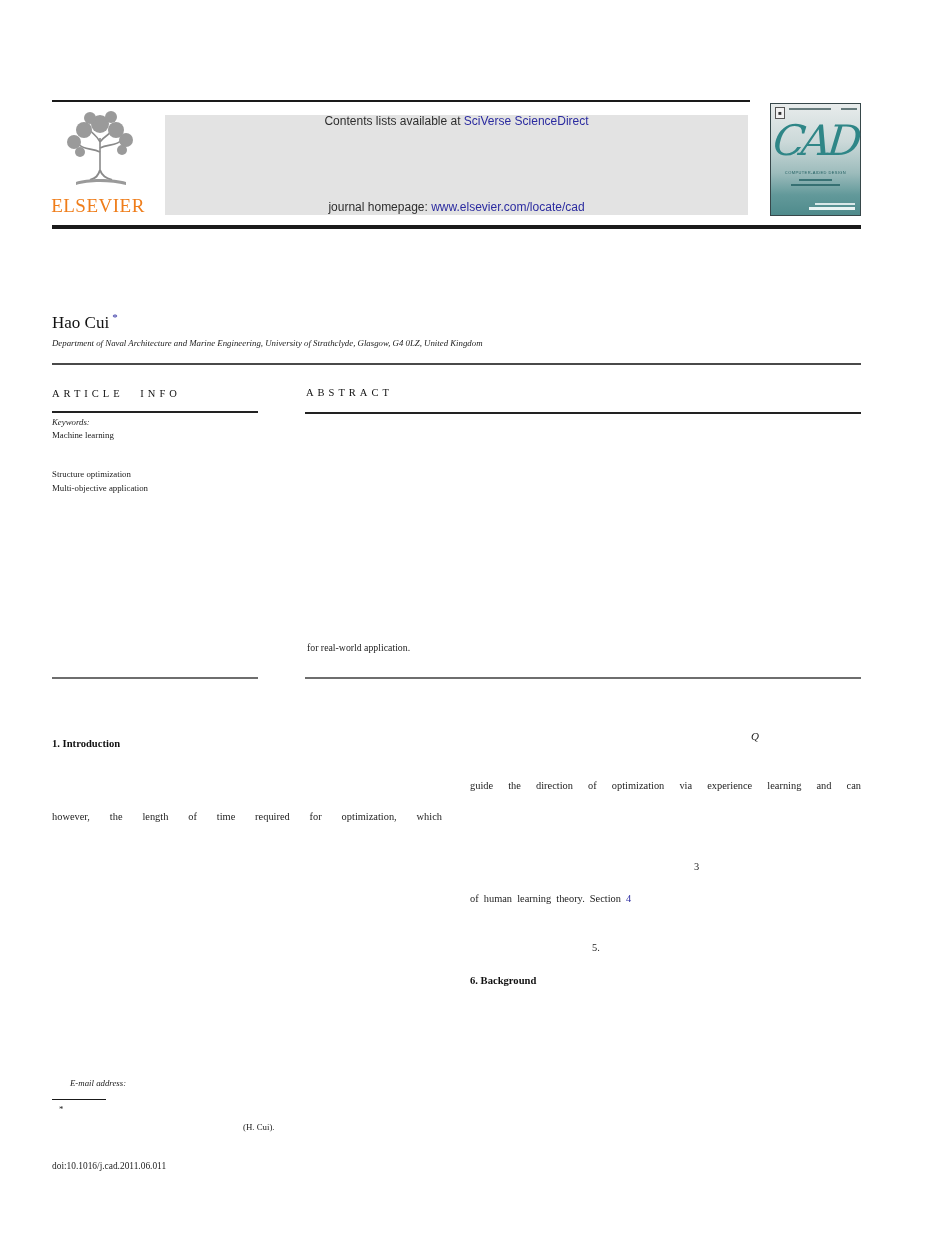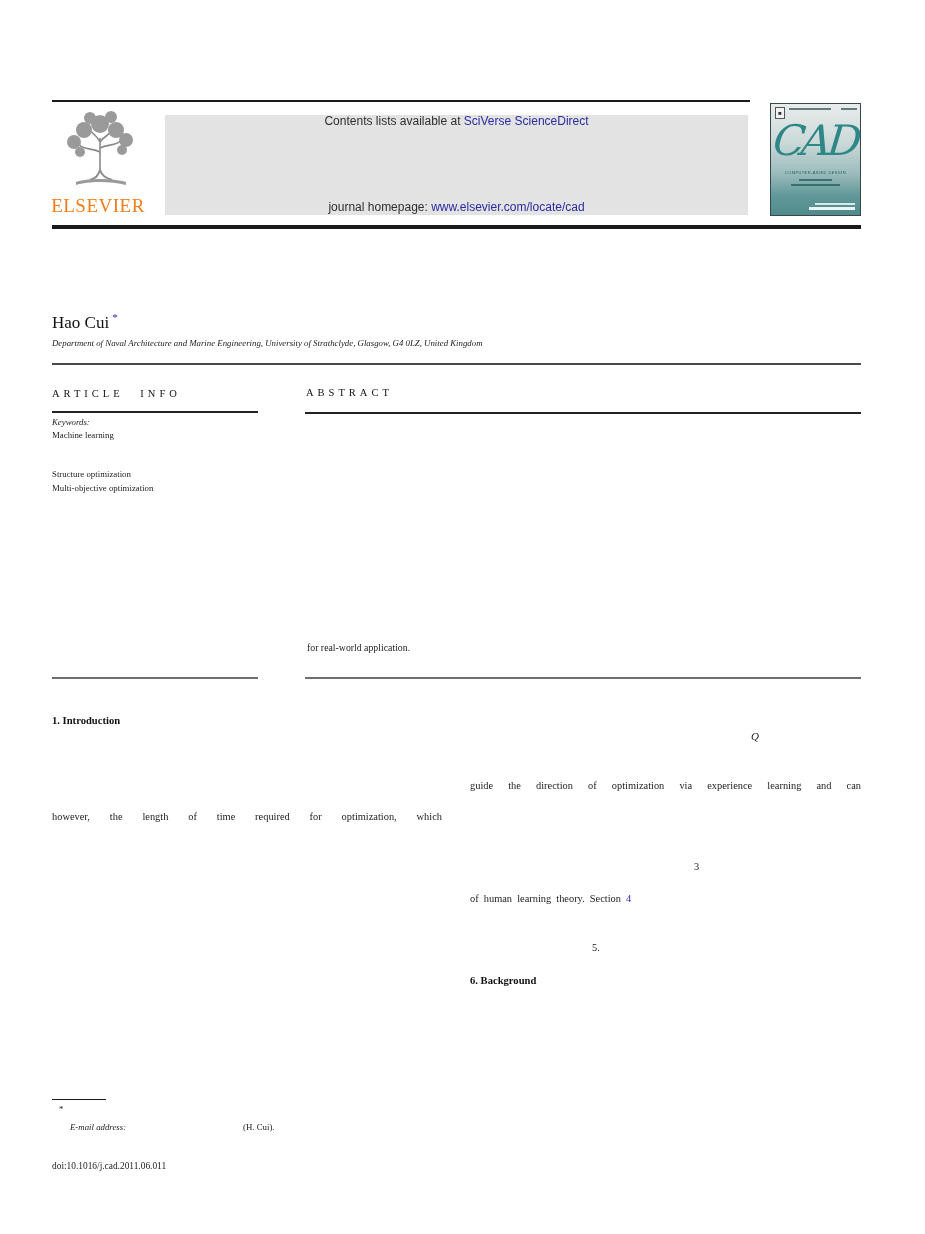--- a/index.html
+++ b/index.html
@@ -123,38 +123,38 @@
 
   <div class="abs secmark" style="left:52px; top:388px;">ARTICLE INFO</div>
   <div class="abs secmark" style="left:306px; top:387px;">ABSTRACT</div>
 
   <div class="rule" style="left:52px; top:411px; width:206px; height:2px; background:#222;"></div>
   <div class="rule" style="left:305px; top:412px; width:556px; height:2px; background:#222;"></div>
 
   <div class="abs kw it" style="left:52px; top:417px;">Keywords:</div>
   <div class="abs kw" style="left:52px; top:430px;">Machine learning</div>
   <div class="abs kw" style="left:52px; top:457px;margin-top:12px;">Structure optimization</div>
-  <div class="abs kw" style="left:52px; top:483px;">Multi-objective optimization</div>
+  <div class="abs kw" style="left:52px; top:483px;">Multi-objective application</div>
 
   <div class="abs bodyline" style="left:307px; top:642px; font-size:9.8px;">for real-world application.</div>
 
   <div class="rule" style="left:52px; top:677px; width:206px; height:1.5px; background:#6e6e6e;"></div>
   <div class="rule" style="left:305px; top:677px; width:556px; height:1.5px; background:#6e6e6e;"></div>
 
-  <div class="abs h2" style="left:52px; top:715px;">1. Introduction</div>
+  <div class="abs h2" style="left:52px; top:738px;">1. Introduction</div>
   <div class="abs bodyline justify1" style="left:52px; top:811px; width:390px;">however, the length of time required for optimization, which</div>
 
   <div class="abs bodyline it" style="left:751px; top:730px; font-size:11px;">Q</div>
   <div class="abs bodyline justify1" style="left:470px; top:780px; width:391px;">guide the direction of optimization via experience learning and can</div>
   <div class="abs bodyline link" style="left:694px; top:861px;">3</div>
   <div class="abs bodyline" style="left:470px; top:893px; word-spacing:2.5px;">
     <span>of human learning theory. Section </span><span class="link">4</span>
   </div>
   <div class="abs bodyline link" style="left:592px; top:942px;">5.</div>
   <div class="abs h2" style="left:470px; top:975px;">6. Background</div>
 
   <div class="rule" style="left:52px; top:1099px; width:54px; height:1.2px;"></div>
   <div class="abs foot" style="left:59px; top:1104px;">*</div>
-  <div class="abs foot it" style="left:70px; top:1122px;text-align:right;">E-mail address:</div>
+  <div class="abs foot it" style="left:70px; top:1078px;text-align:right;">E-mail address:</div>
   <div class="abs foot" style="left:243px; top:1122px;">(H. Cui).</div>
   <div class="abs foot link" style="left:52px; top:1161px; font-size:9.4px;">doi:10.1016/j.cad.2011.06.011</div>
 
 </div>
 
 </body></html>

